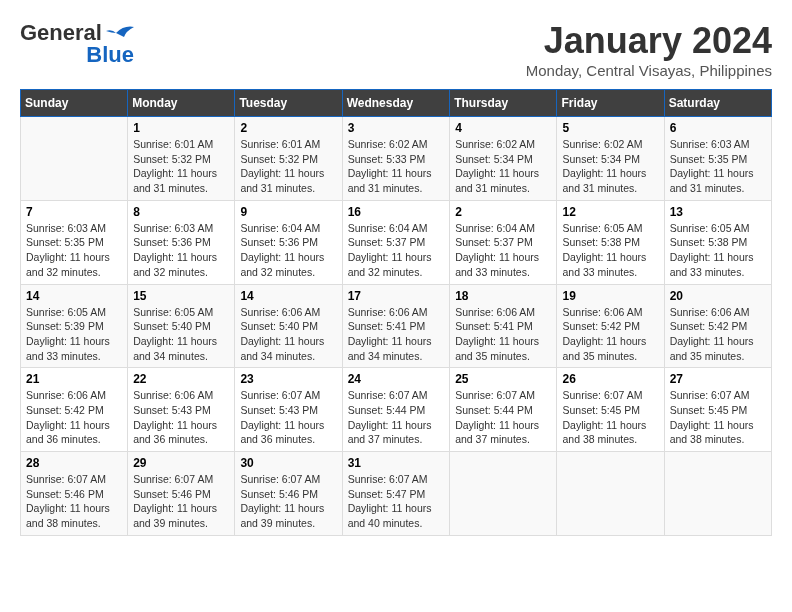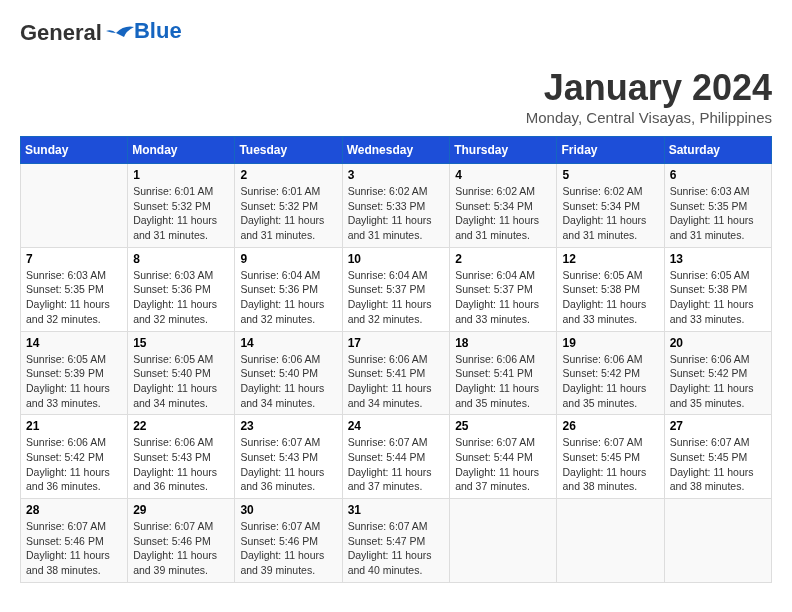--- a/index.html
+++ b/index.html
@@ -11,48 +11,47 @@
       padding: 20px;
     }
     .header {
       display: flex;
       justify-content: space-between;
       align-items: flex-start;
       margin-bottom: 10px;
     }
     .logo {
       display: flex;
-      flex-direction: row;
-      align-items: center;
+      flex-direction: column;
+      align-items: flex-end;
     }
     .logo-row {
       display: flex;
       align-items: center;
       gap: 4px;
     }
     .title-area {
       text-align: right;
     }
     .month-title {
       font-size: 36px;
       font-weight: bold;
       color: #333;
-      margin-top: 47px;
     }
     .location {
       font-size: 15px;
       color: #555;
     }
     table {
       width: 100%;
       border-collapse: collapse;
       font-size: 11px;
     }
     thead tr {
-      background-color: #1d4ed8;
+      background-color: #404040;
       color: #fff;
     }
     thead th {
       padding: 6px 4px;
       text-align: left;
       font-size: 12px;
       font-weight: bold;
       border: 1px solid #1565c0;
     }
     tbody tr {
@@ -151,21 +150,21 @@
         </td>
         <td>
           <span class="day-num">8</span>
           <div class="day-detail">Sunrise: 6:03 AM<br>Sunset: 5:36 PM<br>Daylight: 11 hours and 32 minutes.</div>
         </td>
         <td>
           <span class="day-num">9</span>
           <div class="day-detail">Sunrise: 6:04 AM<br>Sunset: 5:36 PM<br>Daylight: 11 hours and 32 minutes.</div>
         </td>
         <td>
-          <span class="day-num">10</span>
+          <span class="day-num">16</span>
           <div class="day-detail">Sunrise: 6:04 AM<br>Sunset: 5:37 PM<br>Daylight: 11 hours and 32 minutes.</div>
         </td>
         <td>
           <span class="day-num">2</span>
           <div class="day-detail">Sunrise: 6:04 AM<br>Sunset: 5:37 PM<br>Daylight: 11 hours and 33 minutes.</div>
         </td>
         <td>
           <span class="day-num">12</span>
           <div class="day-detail">Sunrise: 6:05 AM<br>Sunset: 5:38 PM<br>Daylight: 11 hours and 33 minutes.</div>
         </td>

